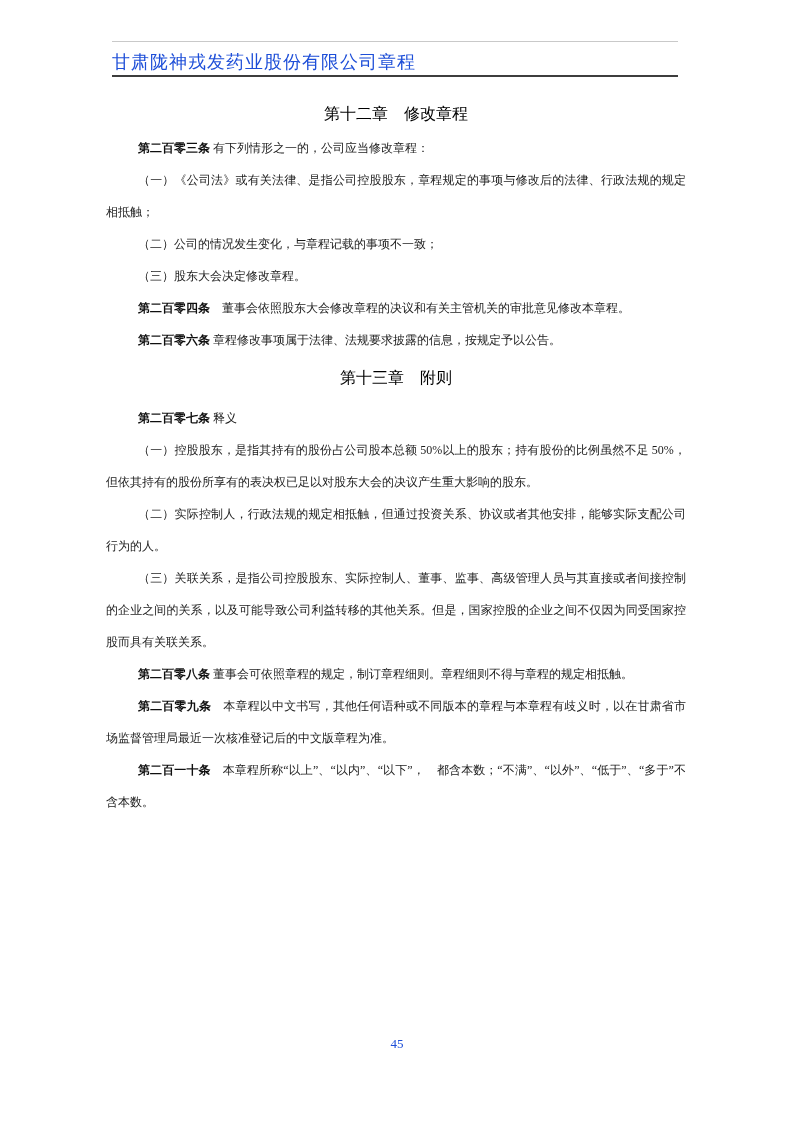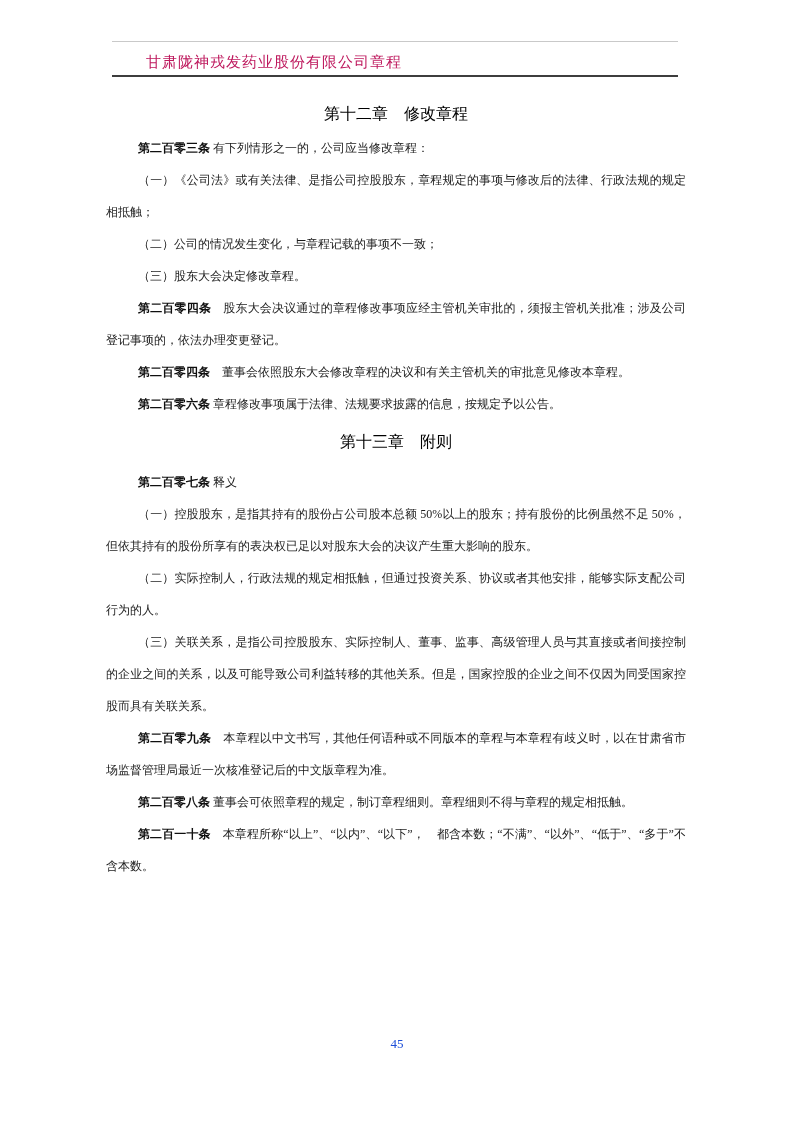--- a/index.html
+++ b/index.html
@@ -19,25 +19,24 @@
   .page-header {
     position: absolute;
     left: 112px;
     width: 566px;
     top: 41px;
     border-top: 1px solid #c9c9c9;
     border-bottom: 2px solid #3d3d3d;
     padding: 11px 0 3px 0;
   }
   .page-header .header-title {
-    font-size: 15px;
+    font-size: 18px;
     line-height: 19px;
-    color: #be185d;
+    color: #1d4ed8;
     letter-spacing: 1px;
-    margin-left: 34px;
   }
   .content {
     position: absolute;
     left: 106px;
     width: 580px;
     top: 77px;
   }
   .chapter-title {
     text-align: center;
     font-weight: normal;
@@ -85,31 +84,30 @@
   </div>
 
   <div class="content">
 
     <div class="chapter-title first">第十二章　修改章程</div>
 
     <p class="para"><span class="art-num">第二百零三条</span><span> 有下列情形之一的，公司应当修改章程：</span></p>
     <p class="para"><span>（一）《公司法》或有关法律、是指公司控股股东，章程规定的事项与修改后的法律、行政法规的规定相抵触；</span></p>
     <p class="para"><span>（二）公司的情况发生变化，与章程记载的事项不一致；</span></p>
     <p class="para"><span>（三）股东大会决定修改章程。</span></p>
-    <p class="para"><span class="art-num">第二百零四条</span><span>　股东大会决议通过的章程修改事项应经主管机关审批的，须报主管机关批准；涉及公司登记事项的，依法办理变更登记。</span></p>
     <p class="para"><span class="art-num">第二百零四条</span><span>　董事会依照股东大会修改章程的决议和有关主管机关的审批意见修改本章程。</span></p>
     <p class="para"><span class="art-num">第二百零六条</span><span> 章程修改事项属于法律、法规要求披露的信息，按规定予以公告。</span></p>
 
     <div class="chapter-title second">第十三章　附则</div>
 
     <p class="para"><span class="art-num">第二百零七条</span><span> 释义</span></p>
     <p class="para"><span>（一）控股股东，是指其持有的股份占公司股本总额 50%以上的股东；持有股份的比例虽然不足 50%，但依其持有的股份所享有的表决权已足以对股东大会的决议产生重大影响的股东。</span></p>
     <p class="para"><span>（二）实际控制人，行政法规的规定相抵触，但通过投资关系、协议或者其他安排，能够实际支配公司行为的人。</span></p>
     <p class="para"><span>（三）关联关系，是指公司控股股东、实际控制人、董事、监事、高级管理人员与其直接或者间接控制的企业之间的关系，以及可能导致公司利益转移的其他关系。但是，国家控股的企业之间不仅因为同受国家控股而具有关联关系。</span></p>
+    <p class="para"><span class="art-num">第二百零八条</span><span> 董事会可依照章程的规定，制订章程细则。章程细则不得与章程的规定相抵触。</span></p>
     <p class="para"><span class="art-num">第二百零九条</span><span>　本章程以中文书写，其他任何语种或不同版本的章程与本章程有歧义时，以在甘肃省市场监督管理局最近一次核准登记后的中文版章程为准。</span></p>
-    <p class="para"><span class="art-num">第二百零八条</span><span> 董事会可依照章程的规定，制订章程细则。章程细则不得与章程的规定相抵触。</span></p>
     <p class="para"><span class="art-num">第二百一十条</span><span>　本章程所称“以上”、“以内”、“以下”，　都含本数；“不满”、“以外”、“低于”、“多于”不含本数。</span></p>
 
   </div>
 
   <div class="page-footer">45</div>
 
 </div>
 
 </body></html>

